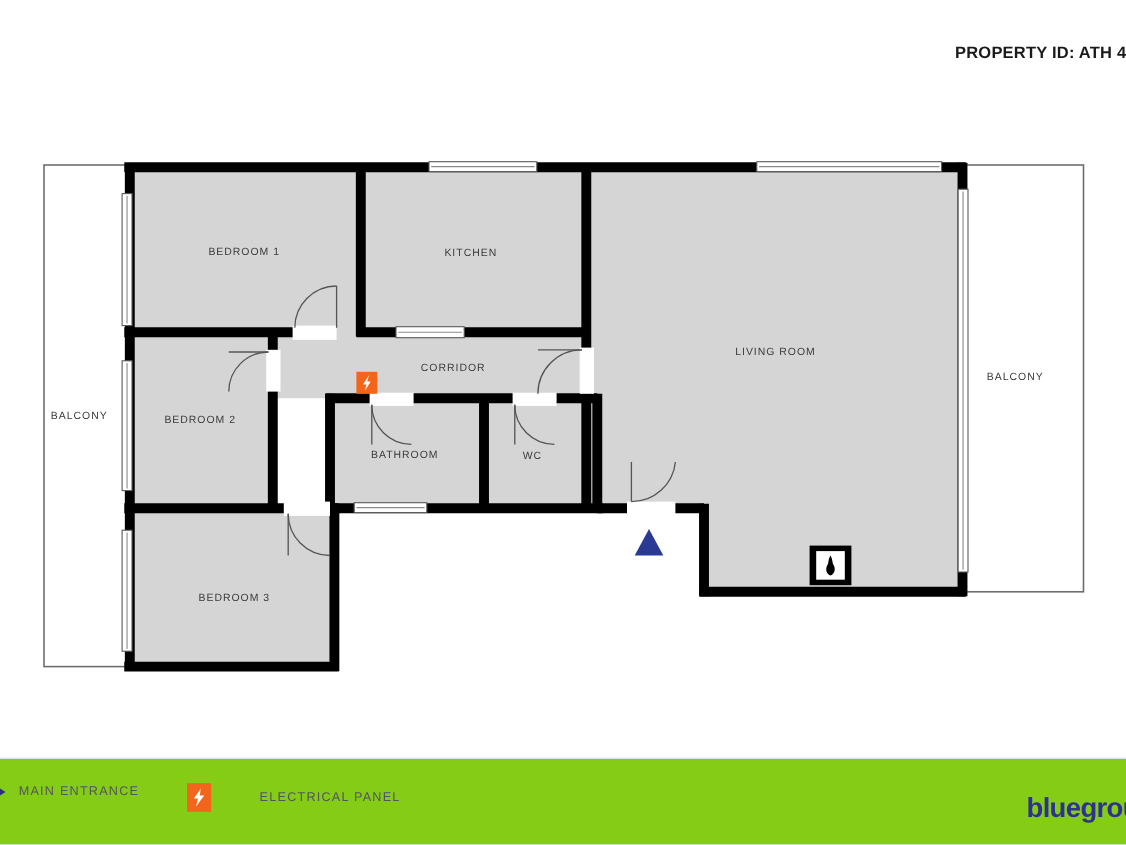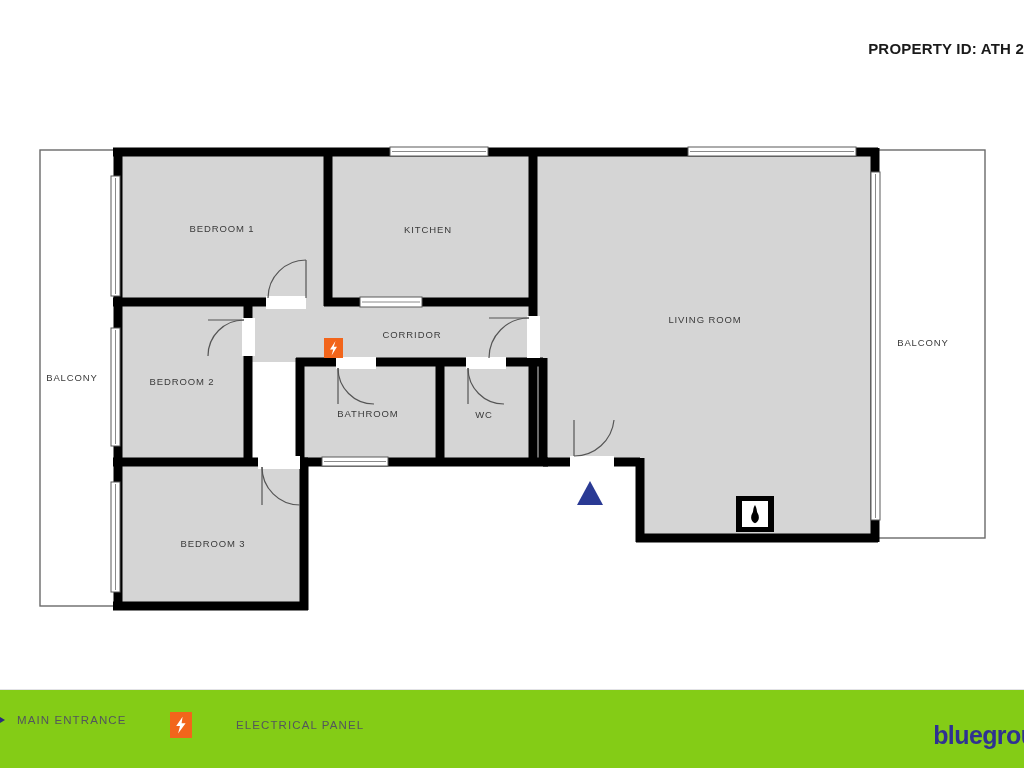--- a/index.html
+++ b/index.html
@@ -106,21 +106,21 @@
     letter-spacing: 0.9px;
     text-anchor: middle;
     dominant-baseline: middle;
   }
 </style>
 </head>
 <body>
 
 <div id="page">
 
-  <div id="property-id">PROPERTY ID: ATH 2</div>
+  <div id="property-id">PROPERTY ID: ATH 4</div>
 
   <svg id="plan" viewBox="0 0 1024 690">
 
     <g>
       <rect x="40" y="150" width="80" height="456" fill="#ffffff" stroke="#6a6a6a" stroke-width="1.4"></rect>
       <rect x="868" y="150" width="117" height="388" fill="#ffffff" stroke="#6a6a6a" stroke-width="1.4"></rect>
     </g>
 
     <g>
 

